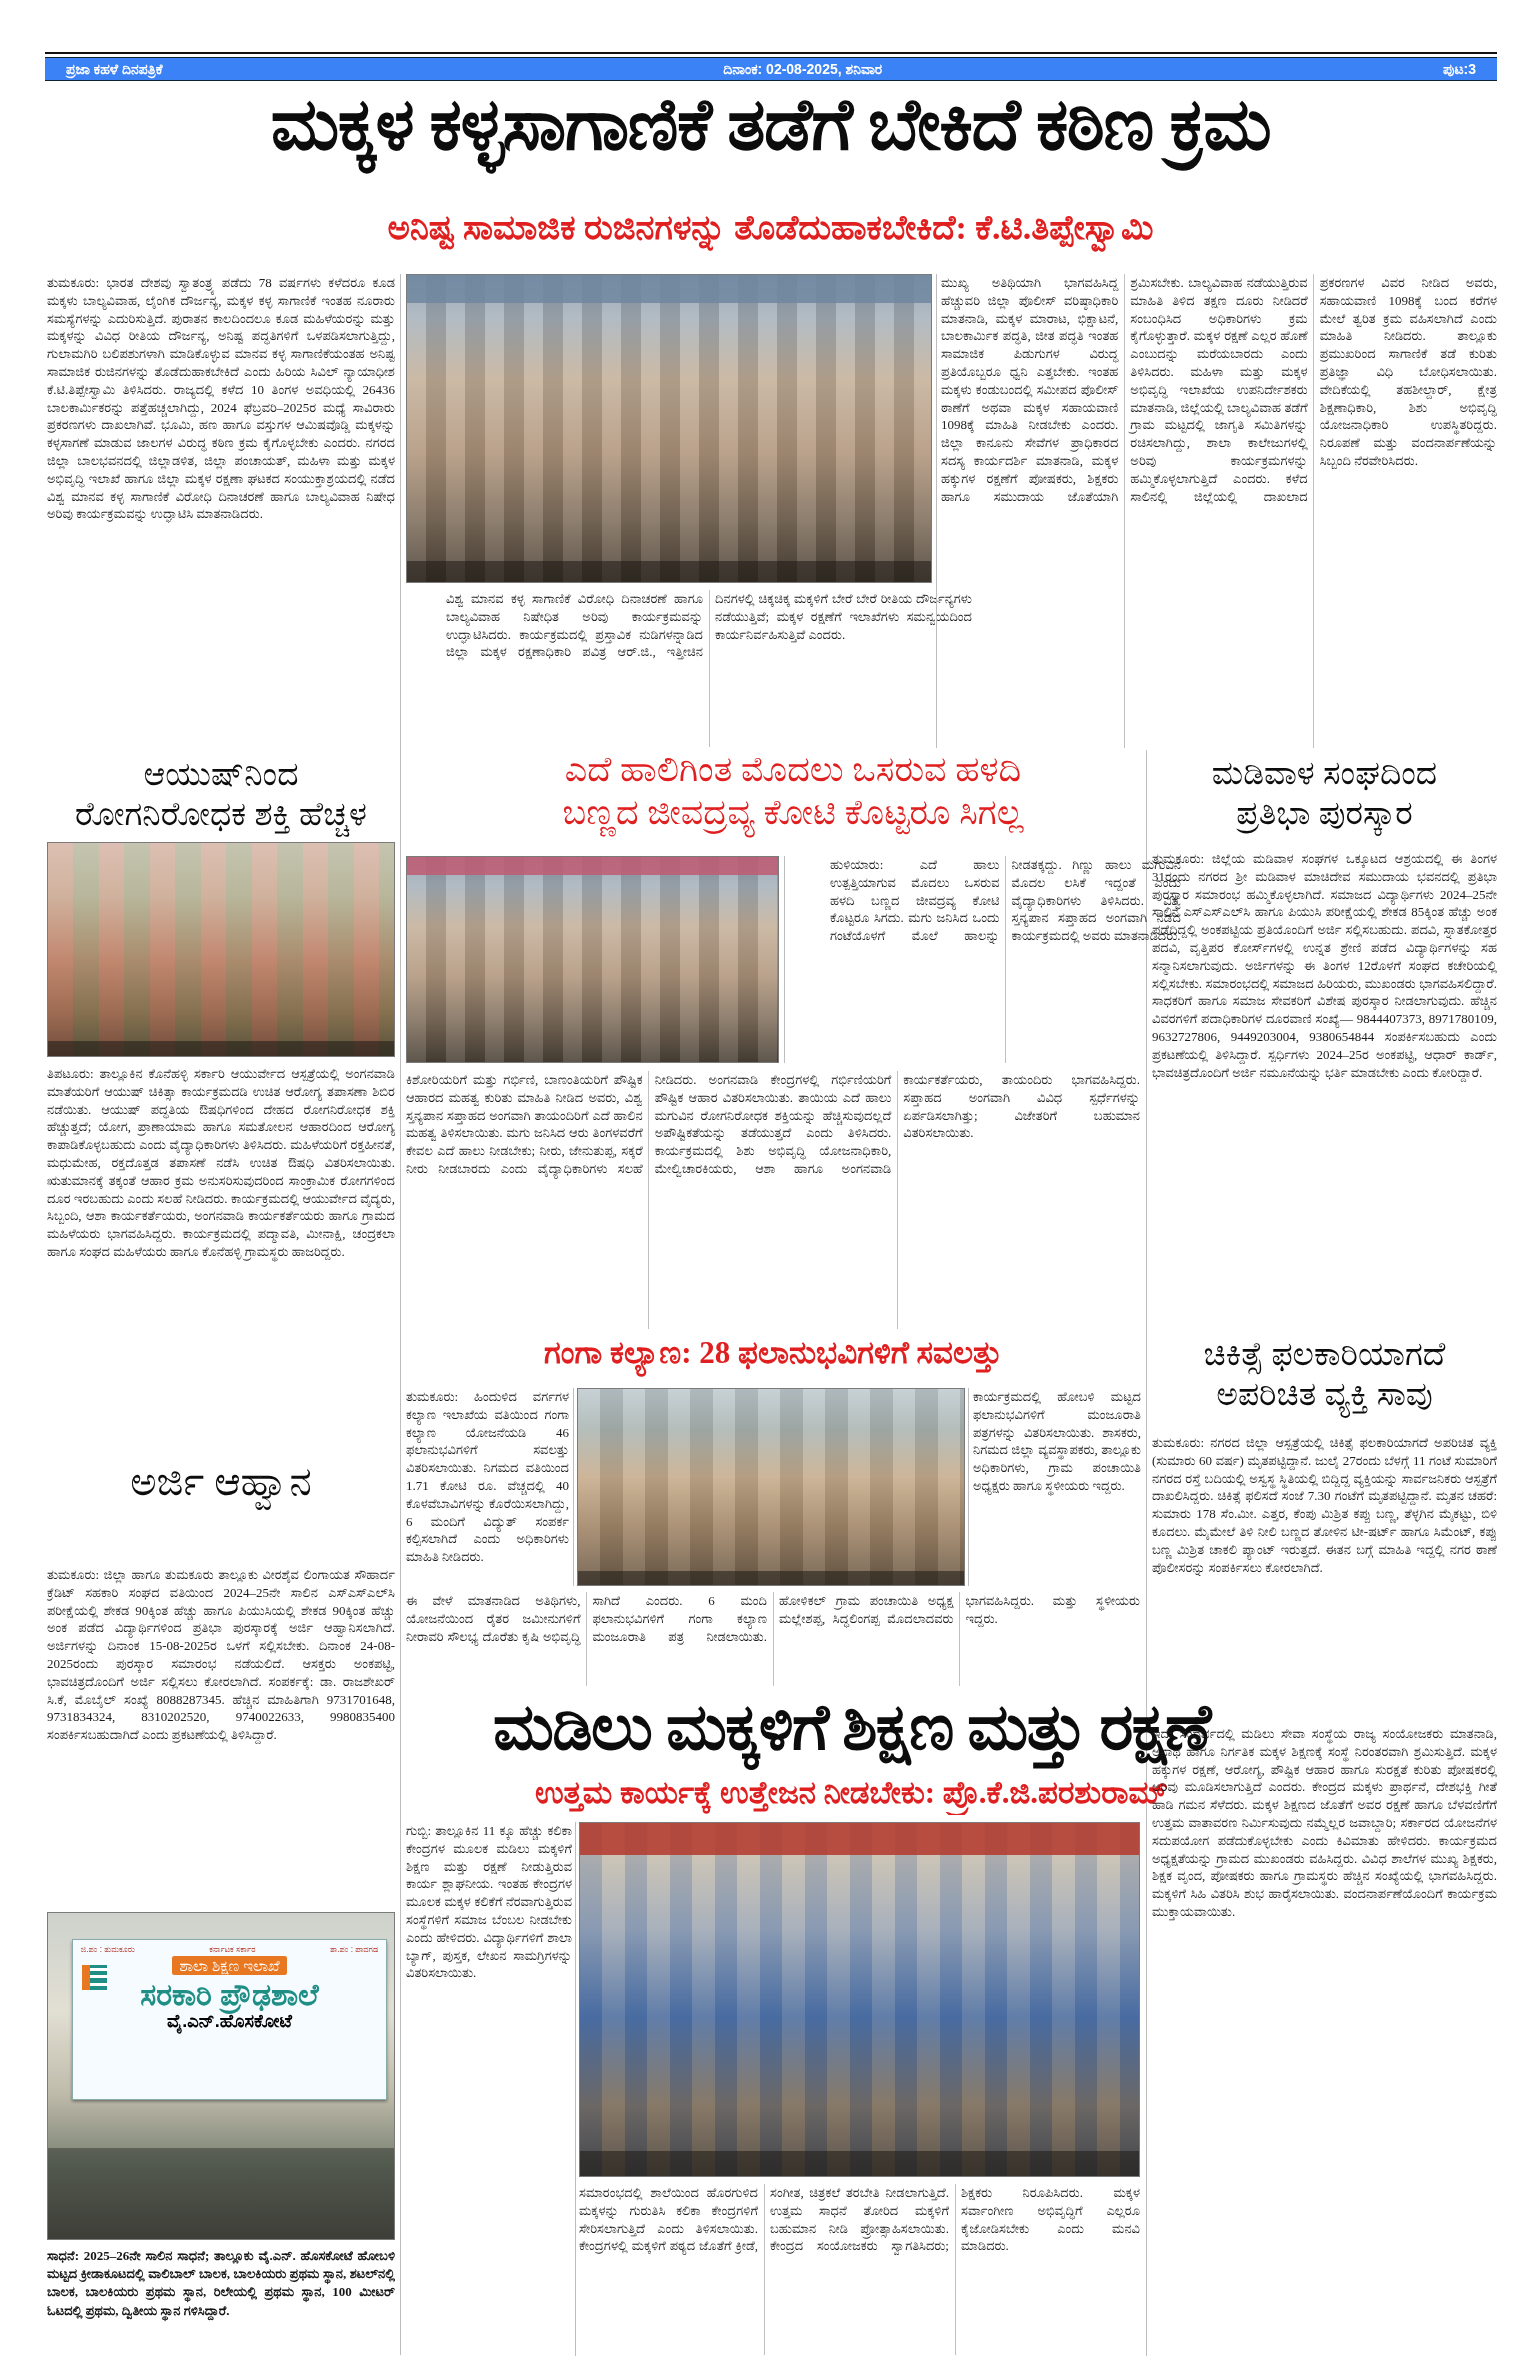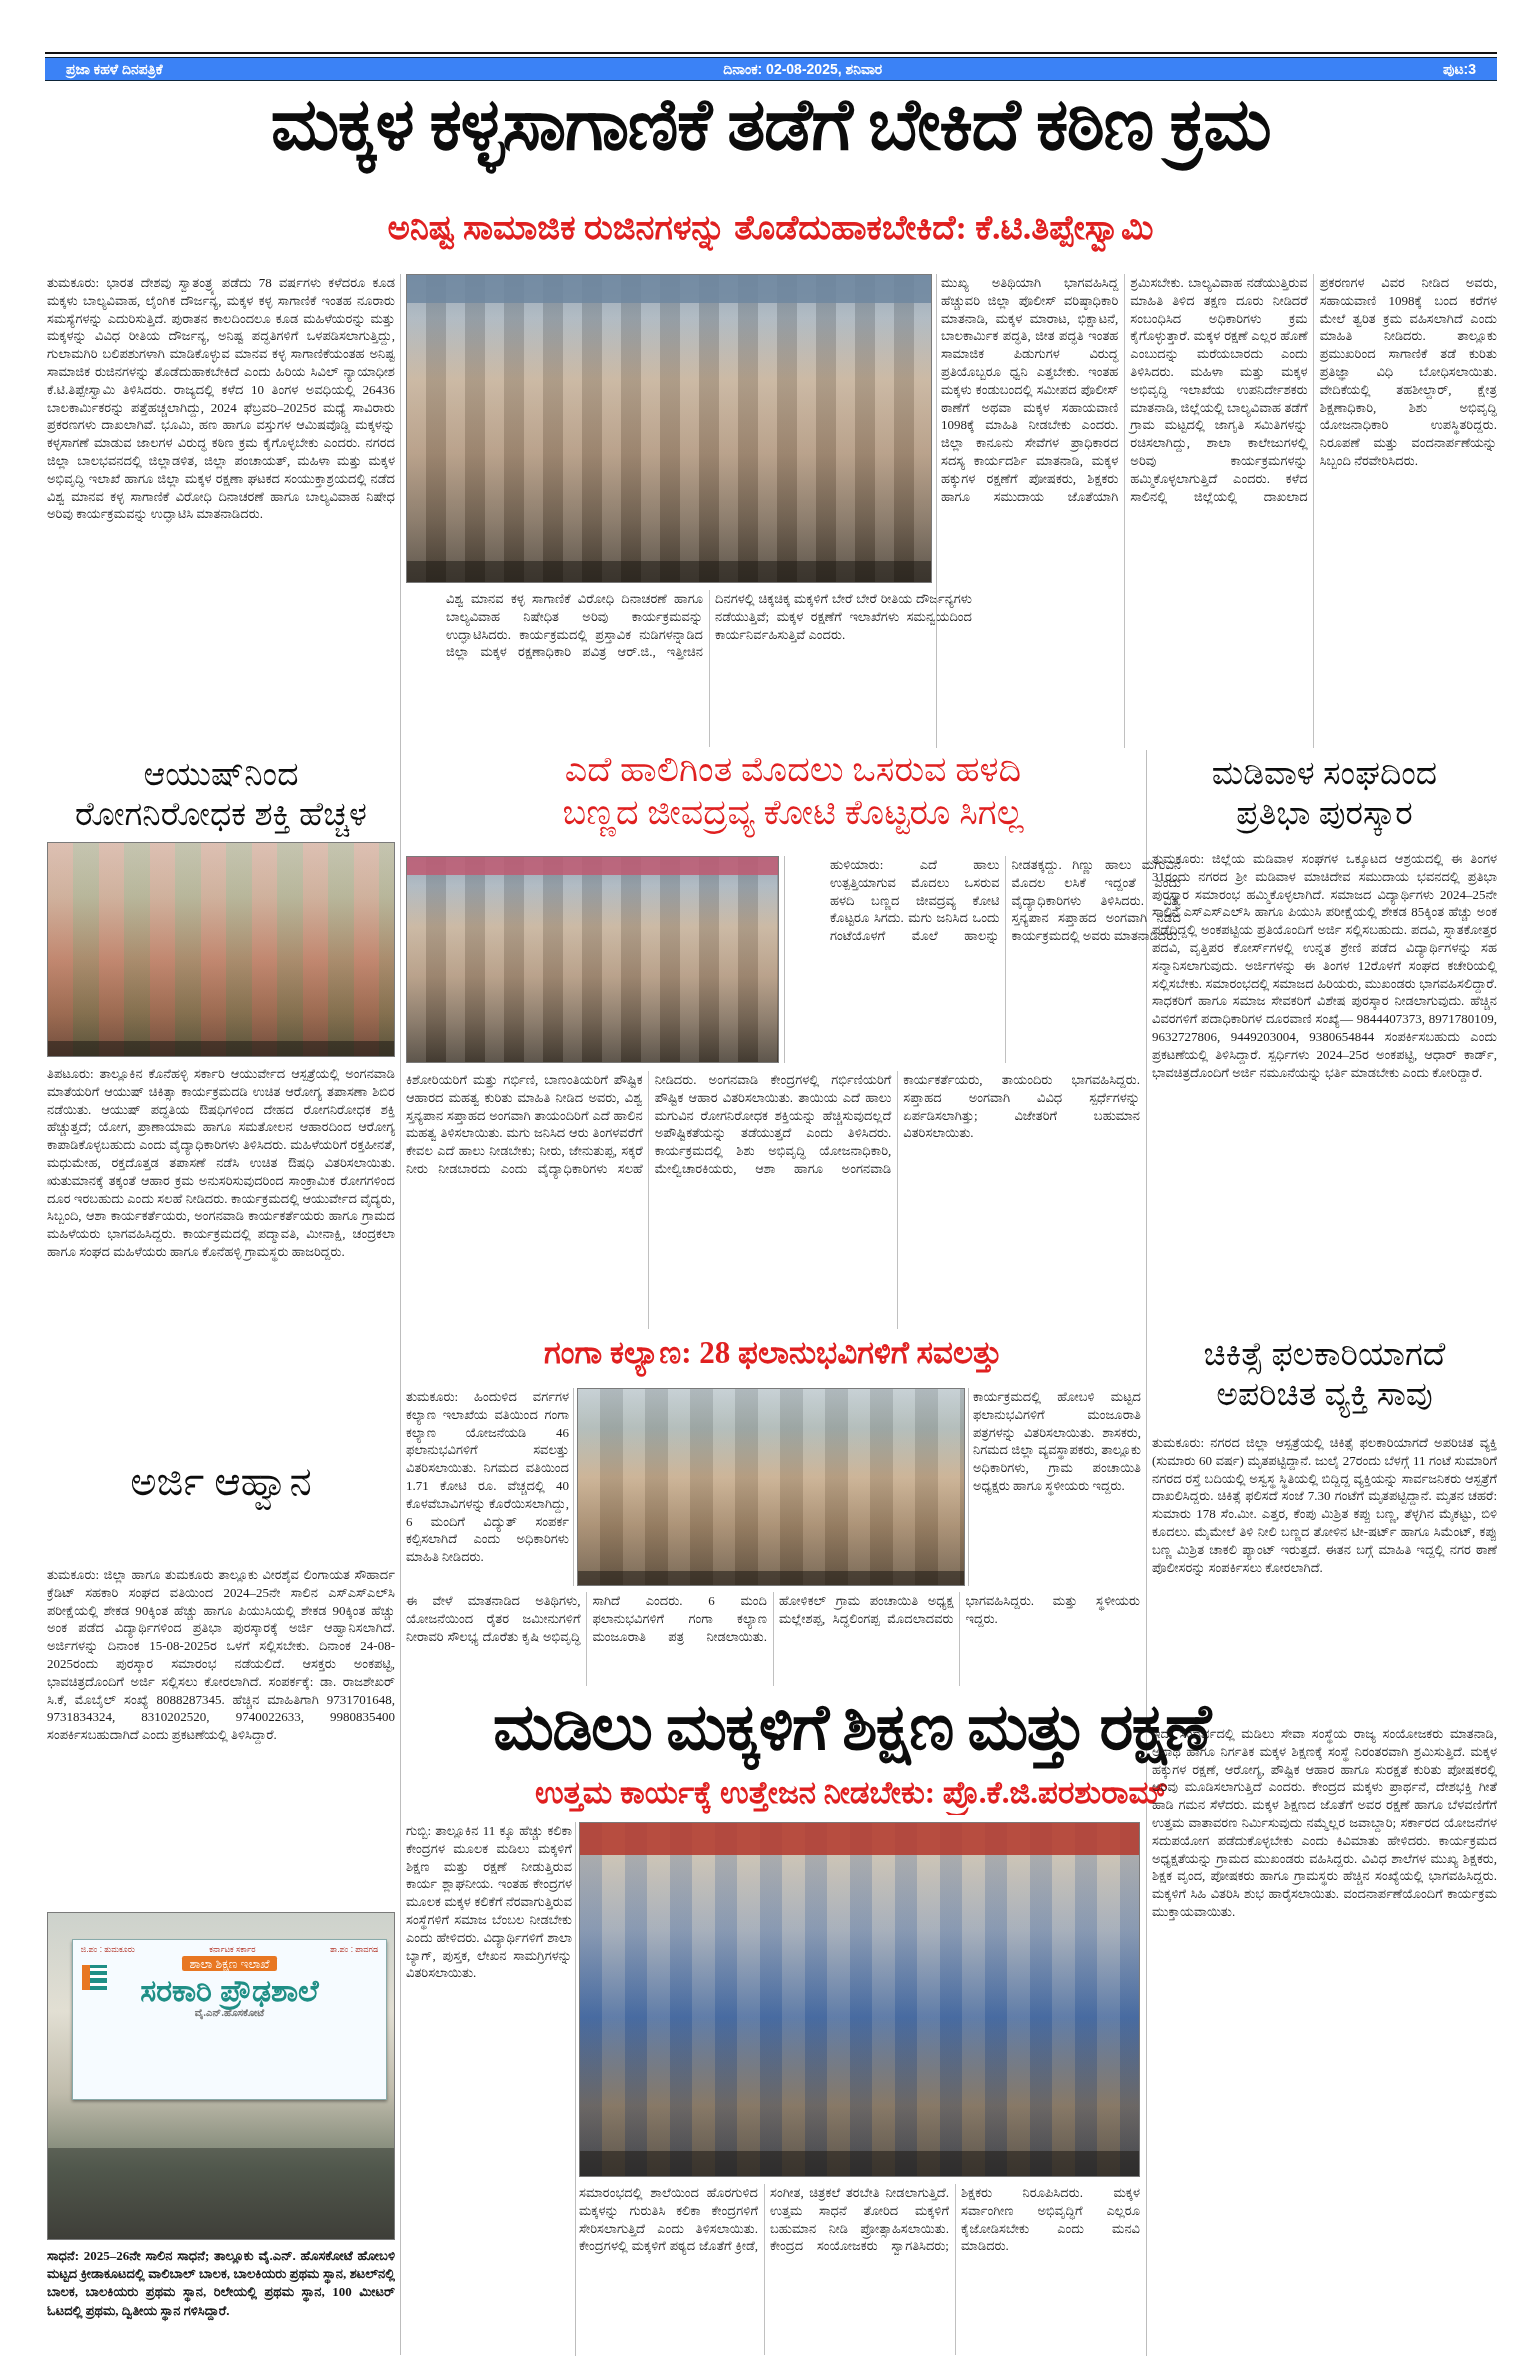--- a/index.html
+++ b/index.html
@@ -36,24 +36,24 @@
   .ph-school{background:linear-gradient(180deg,#cdd2cc 0%,#e2dfd3 30%,#c0bcac 55%,#77806f 78%,#55514a 100%);}
   .ph-kids{background:
       repeating-linear-gradient(90deg,rgba(40,90,170,.18) 0 22.4px,rgba(255,255,255,.10) 22.4px 45px),
       linear-gradient(180deg,#c9bfae 8%,#9fa8b4 30%,#4f6f9f 55%,#7a6a56 80%,#4a4238 100%);}
   .banner-strip{position:absolute;left:0;right:0;top:0;height:9%;background:#b3372b;opacity:.85;}
   .floor-strip{position:absolute;left:0;right:0;bottom:0;height:7%;background:rgba(30,25,20,.55);}
   .sign{position:absolute;left:7%;top:8%;width:86%;height:46%;background:#f6fbff;
         border:0.7px solid #8aa;box-shadow:0 1.5px 3px rgba(0,0,0,.4);padding:4.5px 7.5px;
         font-family:"Liberation Sans",sans-serif;text-align:center;}
   .sign .row-top{display:flex;justify-content:space-between;font-size:8.2px;color:#b3372b;}
-  .sign .dept{display:inline-block;background:#e87722;color:#fff;font-size:12px;
+  .sign .dept{display:inline-block;background:#e87722;color:#fff;font-size:15px;
               padding:0.7px 7.5px;border-radius:2.2px;margin-top:1.5px;}
   .sign .title{font-size:30px;font-weight:bold;color:#1f8f86;line-height:1.1;margin-top:3px;}
-  .sign .sub{font-size:10px;font-weight:bold;color:#737373;}
+  .sign .sub{font-size:18px;font-weight:bold;color:#000000;}
   .sign .logo{position:absolute;left:9px;top:25px;width:25px;height:25px;
       background:
         linear-gradient(90deg,#e87722 0 7.5px,transparent 7.5px),
         repeating-linear-gradient(0deg,#1f8f86 0 4.5px,#fff 4.5px 7.5px);}
   .caption{font-size:13px;line-height:1.4;text-align:justify;font-weight:bold;color:#141414;overflow:hidden;}
 </style>
 </head>
 <body>
 
 <div class="sheet">

